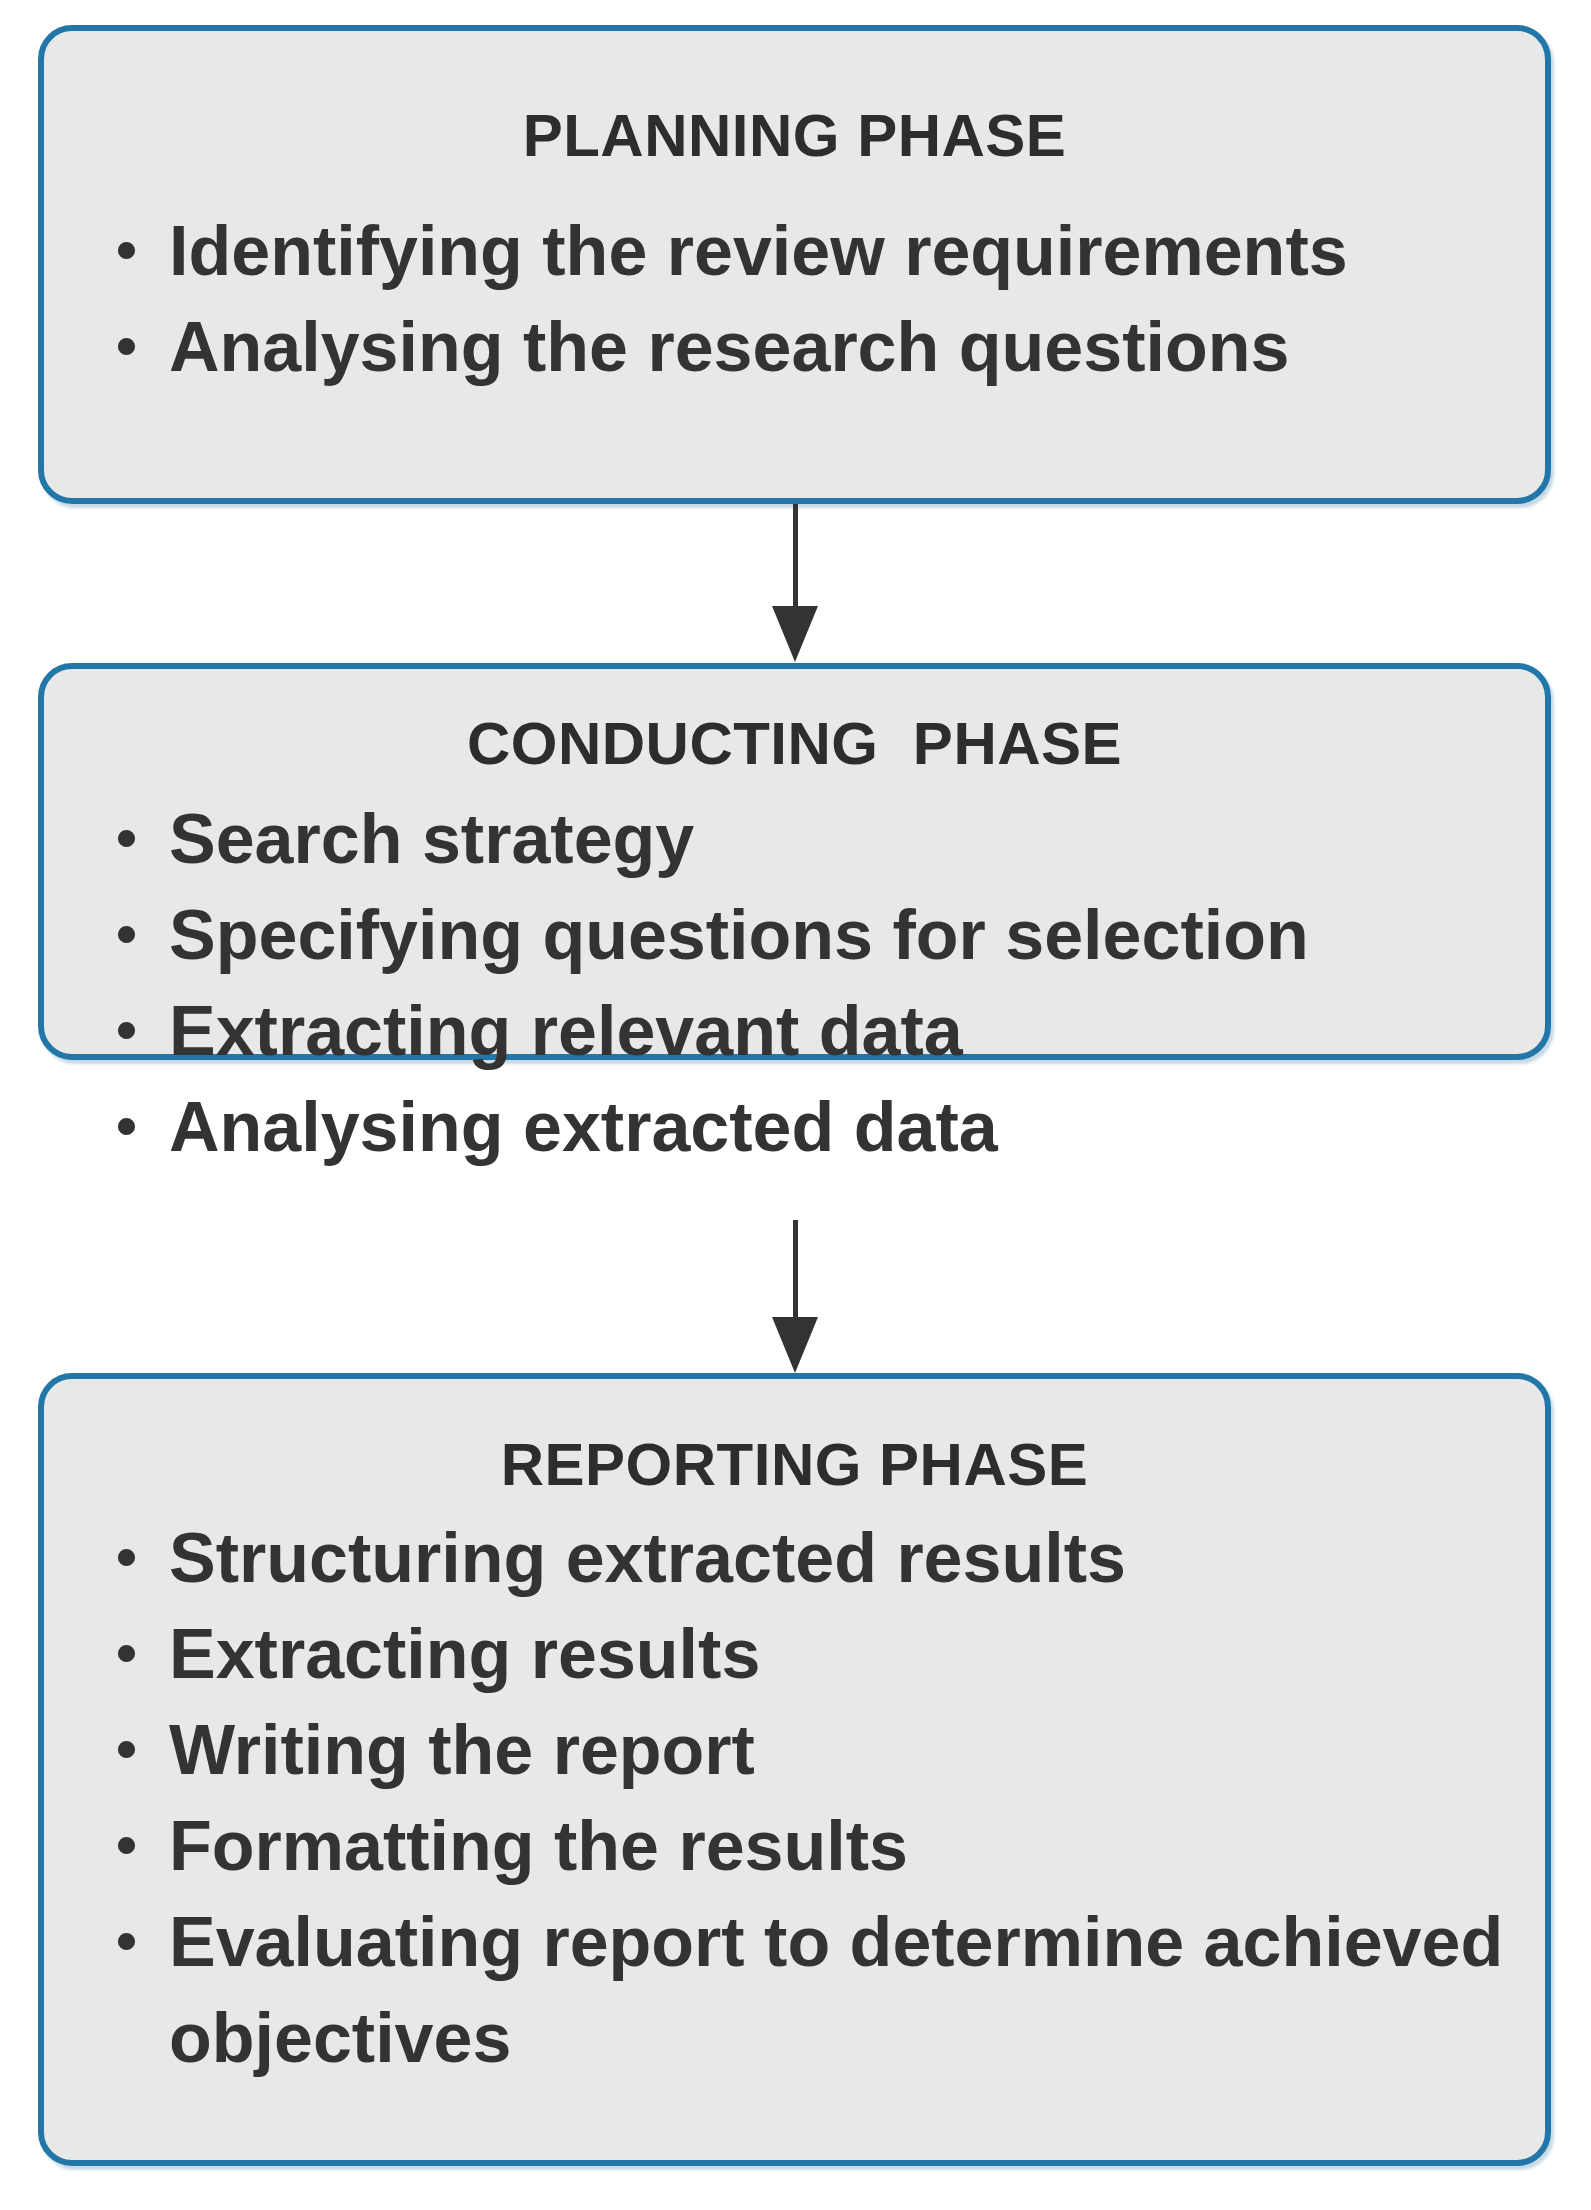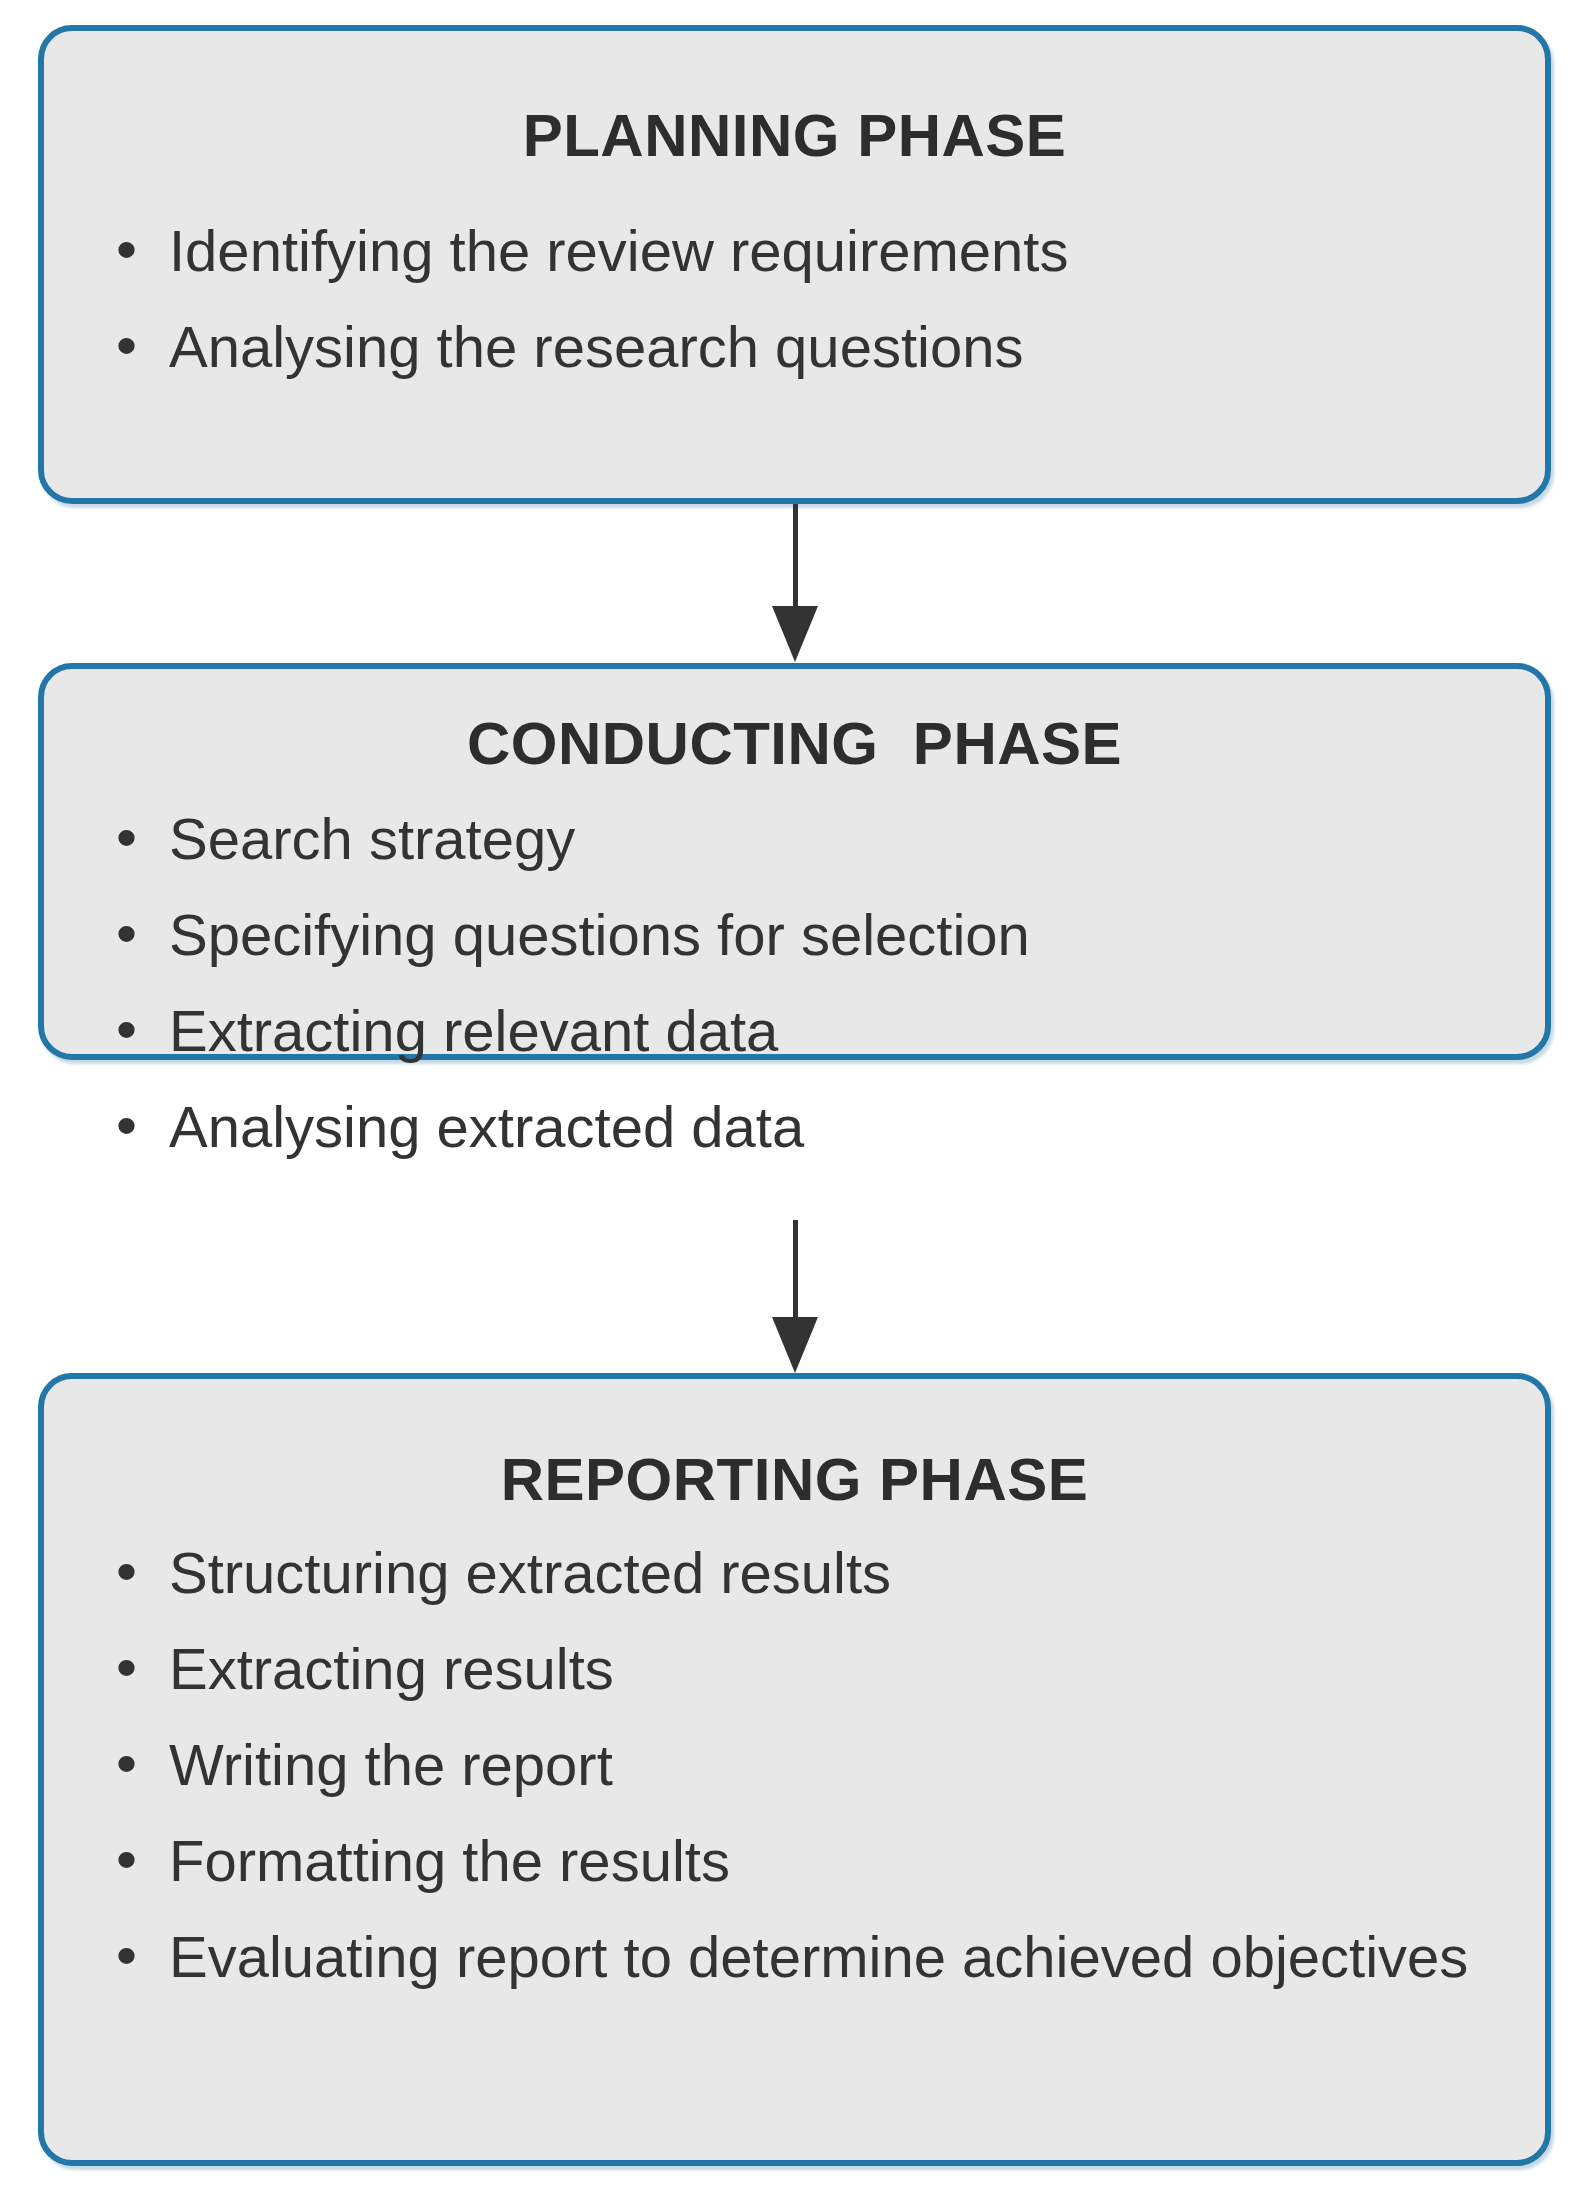--- a/index.html
+++ b/index.html
@@ -38,28 +38,29 @@
     font-size:60px;
     font-weight:bold;
     line-height:86px;
     color:var(--title-text);
     text-align:center;
     letter-spacing:0.5px;
     white-space:pre-wrap;
   }
   .p0 .phase-title{margin-top:62px;}
   .p1 .phase-title{margin-top:32px;}
-  .p2 .phase-title{margin-top:58px;}
+  .p2 .phase-title{margin-top:43px;}
   .bullets{
     list-style:none;
     margin:0;
     padding:0 40px 0 70px;
     color:var(--text);
-    font-size:58px;
+    font-size:70px;
     line-height:96px;
+    font-weight:bold;
   }
   .p0 .bullets{margin-top:24px;}
   .p1 .bullets{margin-top:4px;}
   .p2 .bullets{margin-top:2px;}
   .bullets li{
     position:relative;
     padding-left:55px;
   }
   .bullets li::before{
     content:"\2022";

